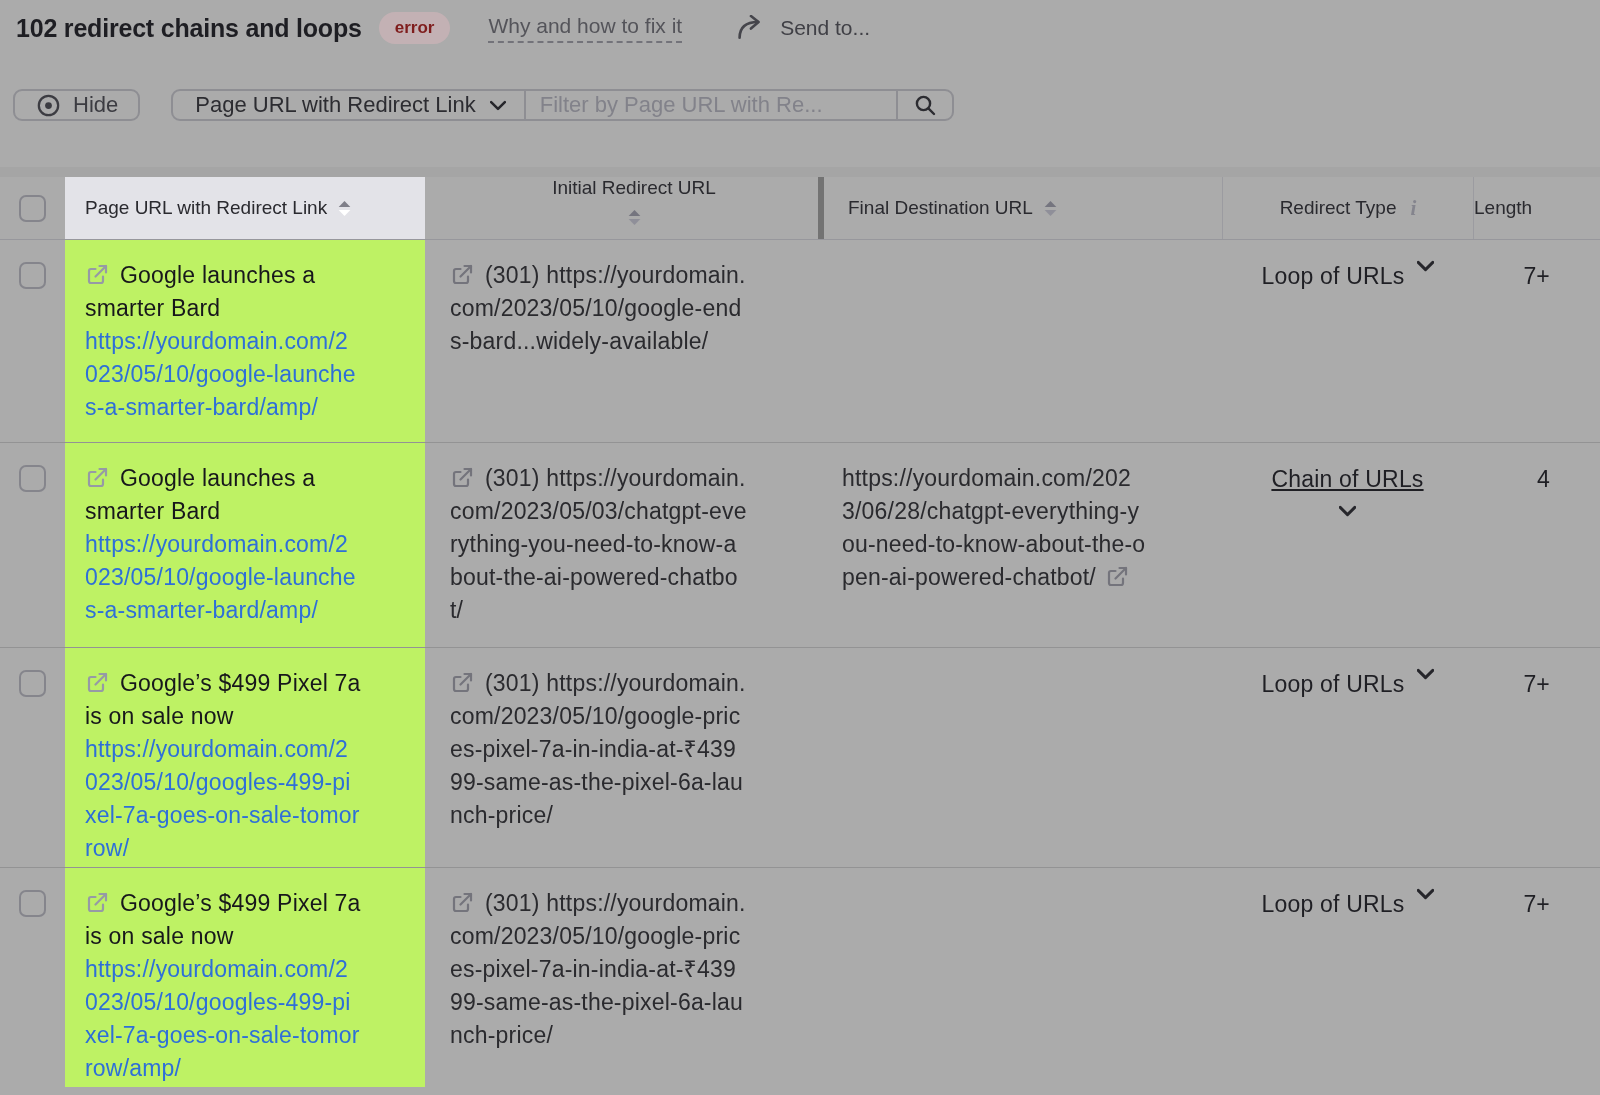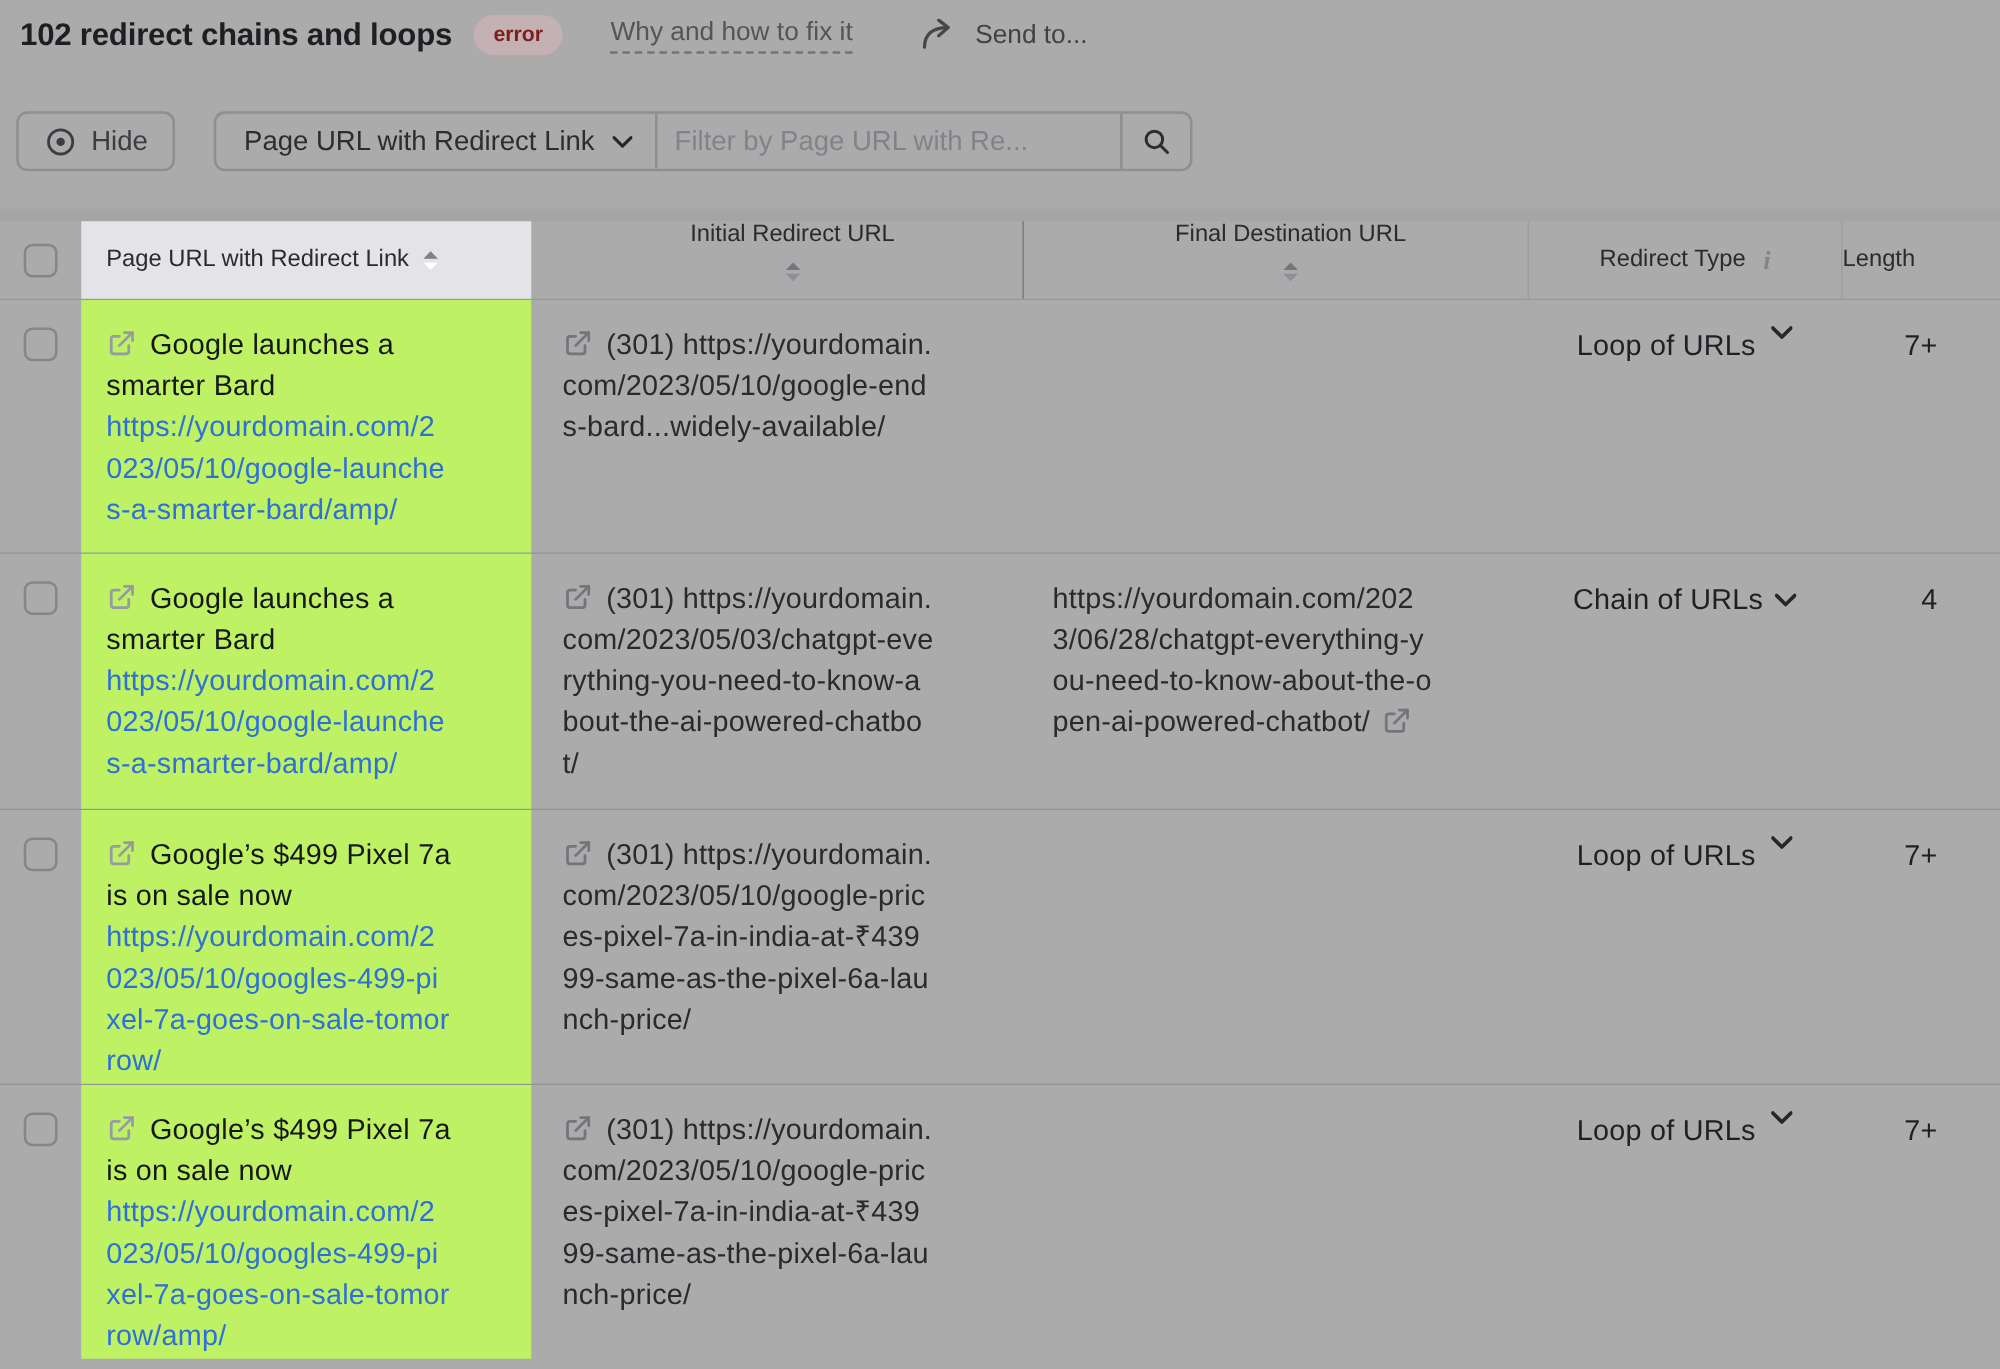--- a/index.html
+++ b/index.html
@@ -16,42 +16,42 @@
   .titlebar { position:absolute; left:16px; top:0; height:56px; display:flex; align-items:center; }
   .title { font-size:25px; font-weight:700; color:#1E1E23; letter-spacing:-0.2px; }
   .badge { margin-left:17px; background:#C3B1B4; color:#7f1d1d; font-size:17px; font-weight:700;
            padding:6px 16px; border-radius:18px; line-height:1.2; }
   .help { margin-left:38px; font-size:21px; color:#54545A; border-bottom:2px dashed #73737A;
           padding-bottom:3px; cursor:pointer; }
   .send { margin-left:54px; display:flex; align-items:center; gap:13px; font-size:21px; color:#404046; cursor:pointer; }
   .send svg { stroke:#45454B; }
 
   
-  .toolbar { position:absolute; top:89px; left:13px; height:48px; display:flex; align-items:stretch; }
+  .toolbar { position:absolute; top:89px; left:13px; height:32px; display:flex; align-items:stretch; }
   .btn { border:2px solid #8E8E93; border-radius:9px; display:flex; align-items:center; cursor:pointer; }
   .hide-btn { gap:11px; padding:0 20px; color:#3C3C42; font-size:22px; }
   .filter-group { margin-left:31px; border:2px solid #8E8E93; border-radius:9px; display:flex; align-items:stretch; }
   .fg-select { display:flex; align-items:center; gap:14px; padding:0 18px 0 22px; font-size:22px; color:#2C2C31; cursor:pointer; }
   .fg-input { width:372px; border-left:2px solid #8E8E93; display:flex; align-items:center; padding:0 14px; }
   .fg-input input { width:100%; background:transparent; border:none; outline:none;
                     font-size:22px; color:#0f172a; font-family:inherit; }
   .fg-input input::placeholder { color:#82828A; opacity:1; }
   .fg-search { border-left:2px solid #8E8E93; width:56px; display:flex; align-items:center; justify-content:center; cursor:pointer; }
   .adv-btn { margin-left:34px; gap:17px; padding:0 23px; font-size:22px; color:#6C6C74; }
   .chev { stroke:#26262B; }
 
   
   .band { position:absolute; top:167px; left:0; width:1600px; height:10px; background:#A5A5A5; }
   .table { position:absolute; top:177px; left:0; width:1600px; }
   .thead, .row { display:grid; grid-template-columns:65px 360px 393px 404px 251px 127px; }
   .thead { height:63px; border-bottom:1px solid #97979C; }
   .th { display:flex; align-items:center; font-size:19px; color:#2A2A2F; cursor:pointer; }
   .th-page { background:#E3E3E8; padding-left:20px; gap:10px; }
   .th-initial { padding-left:25px; gap:10px;flex-direction:column; }
-  .th-final { padding-left:24px; gap:10px; border-left:1px solid #737373;flex-direction:column; }
+  .th-final { padding-left:24px; gap:10px; border-left:6px solid #737373; }
   .th-type { justify-content:center; gap:14px; border-left:1px solid #9B9BA0; }
   .th-length { justify-content:flex-start; padding-right:33px; border-left:1px solid #9B9BA0; cursor:default; }
   .info-i { font-family:"Liberation Serif", serif; font-style:italic; font-weight:700;
             font-size:21px; color:#84848D; cursor:pointer; }
 
   .row { border-bottom:1px solid rgba(40,40,45,0.18); }
   .row.r1 { height:203px; } .row.r2 { height:205px; } .row.r3 { height:220px; }
   .row.r4 { height:219px; border-bottom:none; }
 
   .cell-check { display:flex; justify-content:center; align-items:flex-start; padding-top:22px; }
@@ -61,21 +61,21 @@
   .cell { font-size:23px; line-height:33px; letter-spacing:0.2px; }
   .cell-page { background:#bef264; padding:19px 64px 0 20px; color:#17171B; }
   .cell-page .ext-icon { color:#969AA5; }
   .url-link { display:block; color:#2E6FD8; text-decoration:none; word-break:break-all; cursor:pointer; }
   .cell-initial { padding:19px 70px 0 25px; color:#2A2A2E; word-break:break-all; }
   .cell-final { padding:19px 72px 0 24px; color:#2A2A2E; word-break:break-all; }
   .ext-icon { display:inline-block; vertical-align:-4px; margin-right:11px; color:#74747C; cursor:pointer; }
   .ext-icon.trail { margin-right:0; margin-left:9px; }
   .cell-type { padding-top:20px; display:flex; flex-direction:column; align-items:center; color:#1F1F24; }
   .type-inline { display:flex; align-items:flex-start; gap:12px; cursor:pointer; }
-  .type-stacked { display:flex; flex-direction:row; align-items:center; gap:9px; cursor:pointer; }
+  .type-stacked { display:flex; flex-direction:column; align-items:center; gap:9px; cursor:pointer;text-decoration:underline; }
   .cell-length { padding:20px 50px 0 0; text-align:right; color:#1F1F24; }
 </style>
 </head>
 <body>
 
 <div class="titlebar">
   <span class="title">102 redirect chains and loops</span>
   <span class="badge">error</span>
   <span class="help">Why and how to fix it</span>
   <span class="send">

